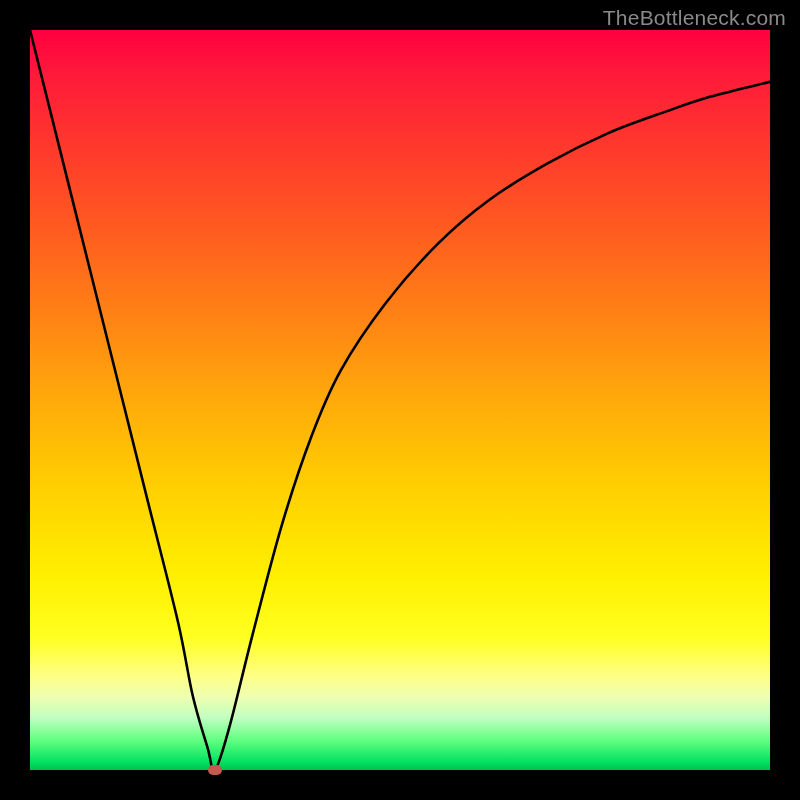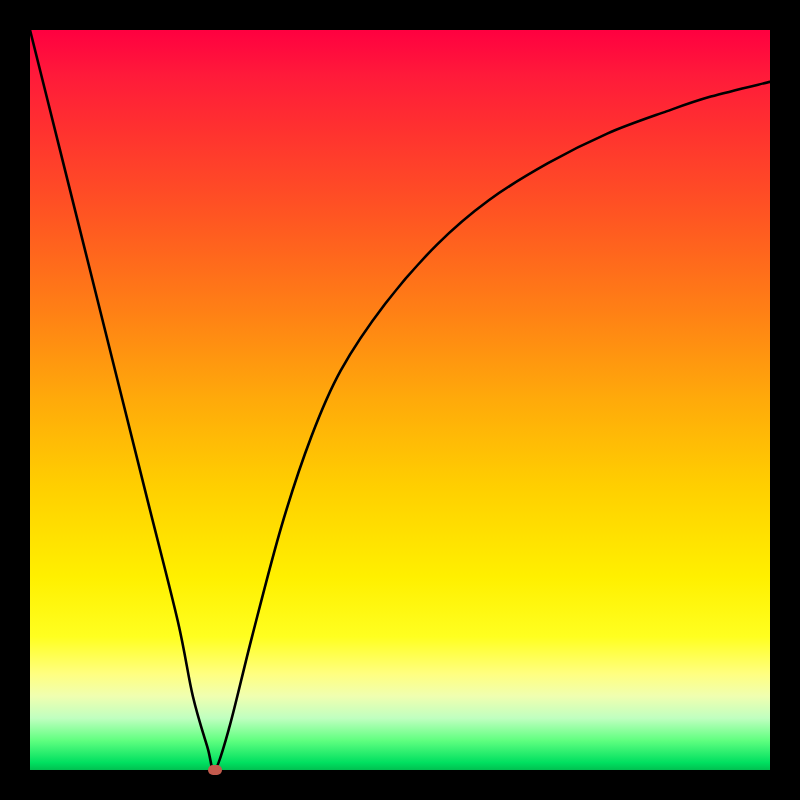--- a/index.html
+++ b/index.html
@@ -73,14 +73,15 @@
   <div class="plot-area">
 
     <svg class="curve-svg" viewBox="0 0 740 740" preserveAspectRatio="none">
       <path id="curve-path" d="M 0 0 C 4.933333333333334 19.73333333333333, 19.733333333333334 78.93333333333331, 29.6 118.39999999999998 C 39.46666666666667 157.86666666666665, 49.333333333333336 197.3333333333333, 59.2 236.79999999999995 C 69.06666666666666 276.26666666666665, 78.93333333333334 315.7333333333333, 88.8 355.2 C 98.66666666666666 394.6666666666667, 108.53333333333333 434.1333333333333, 118.4 473.6 C 128.26666666666668 513.0666666666667, 140.6 559.9333333333334, 148 592 C 155.4 624.0666666666666, 157.86666666666667 645.0333333333333, 162.8 666 C 167.73333333333335 686.9666666666667, 173.9 705.4666666666666, 177.6 717.8 C 181.29999999999998 730.1333333333333, 181.3 743.7, 185 740 C 188.7 736.3, 193.63333333333335 717.8000000000001, 199.8 695.6 C 205.96666666666667 673.4, 213.36666666666667 640.0999999999999, 222 606.8 C 230.63333333333333 573.5, 241.73333333333335 529.0999999999999, 251.60000000000002 495.79999999999995 C 261.4666666666667 462.49999999999994, 271.3333333333333 432.9, 281.2 407 C 291.06666666666666 381.1, 298.4666666666667 362.59999999999997, 310.8 340.4 C 323.1333333333333 318.2, 339.16666666666663 294.76666666666665, 355.2 273.8 C 371.23333333333335 252.83333333333334, 389.7333333333334 231.8666666666667, 407.00000000000006 214.60000000000002 C 424.2666666666667 197.33333333333334, 440.3 183.7666666666666, 458.8 170.19999999999993 C 477.3 156.63333333333327, 498.26666666666665 144.30000000000004, 518 133.20000000000005 C 537.7333333333333 122.10000000000007, 557.4666666666667 112.23333333333336, 577.2 103.60000000000002 C 596.9333333333334 94.96666666666668, 619.1333333333333 87.56666666666665, 636.4 81.39999999999998 C 653.6666666666666 75.2333333333333, 663.5333333333334 71.53333333333336, 680.8000000000001 66.60000000000002 C 698.0666666666667 61.666666666666686, 730.1333333333333 54.26666666666663, 740 51.799999999999955" stroke="#000" stroke-width="2.6" fill="none" stroke-linecap="round" stroke-linejoin="round"></path>
     </svg>
 
     <div class="marker" id="marker" style="left: 185px; top: 740px; background: rgb(195, 90, 77);"></div>
 
   </div>
 
+  <div class="watermark">TheBottleneck.com</div>
 
 </div>
 
 </body></html>

